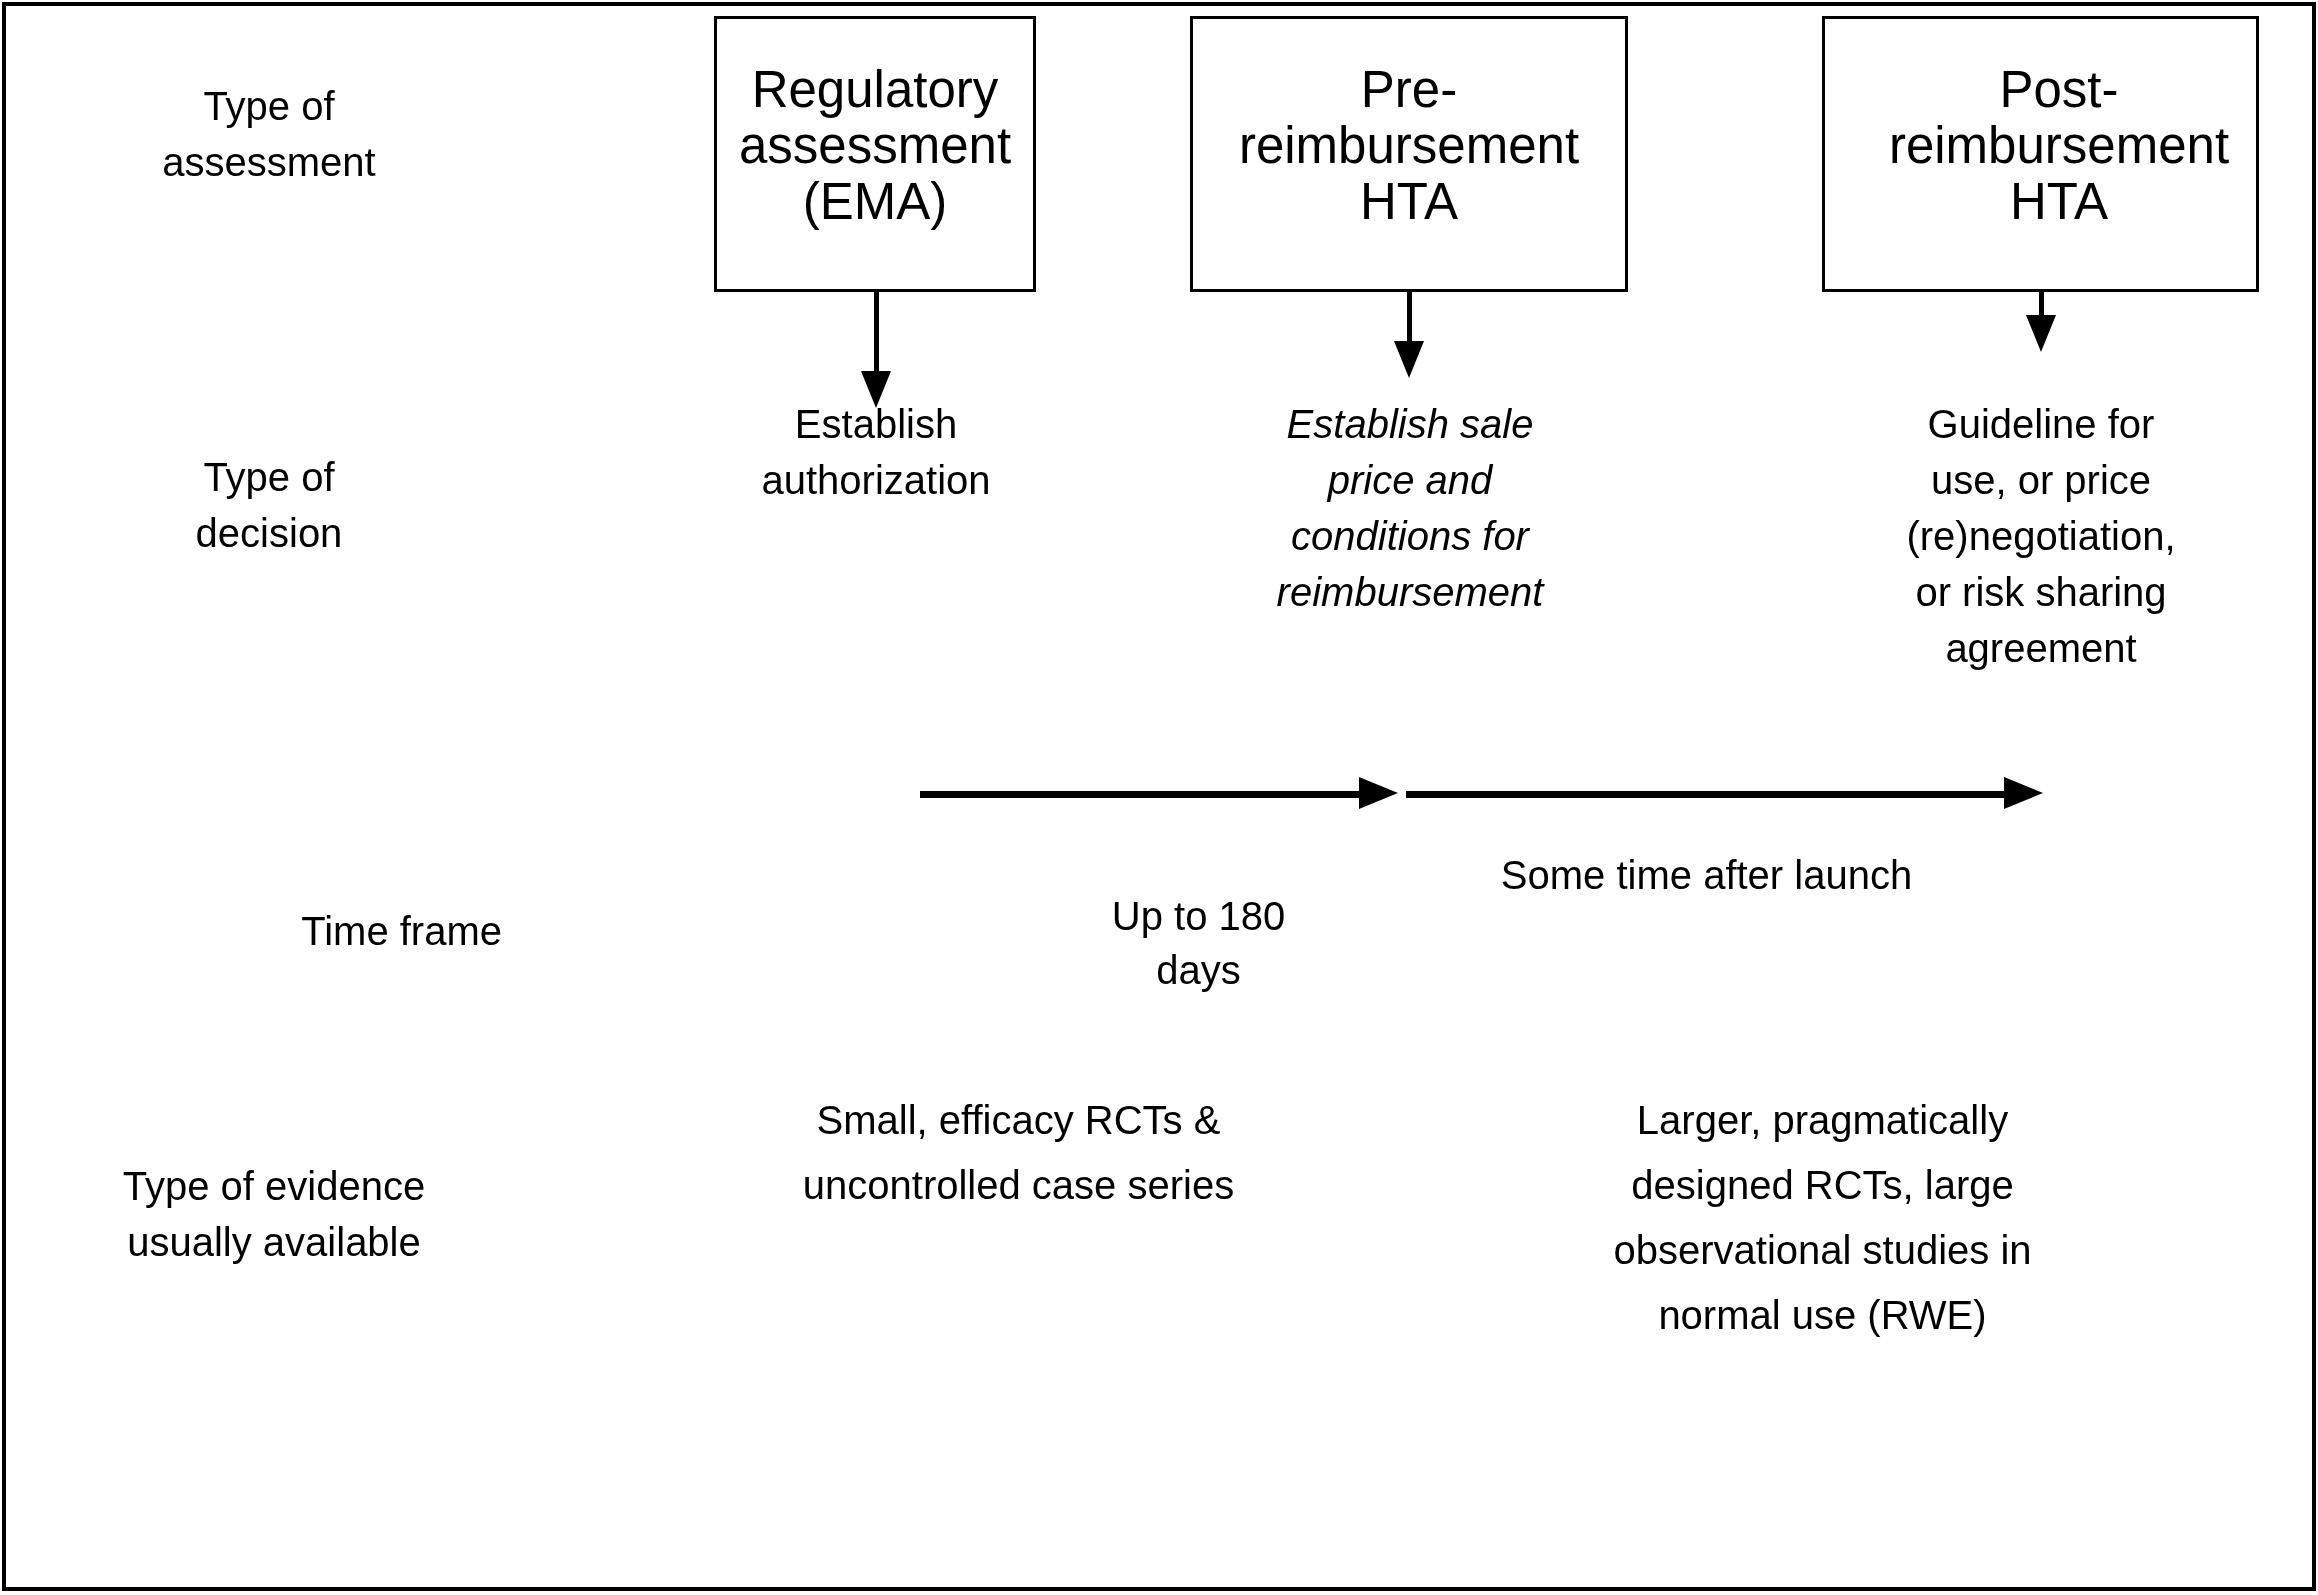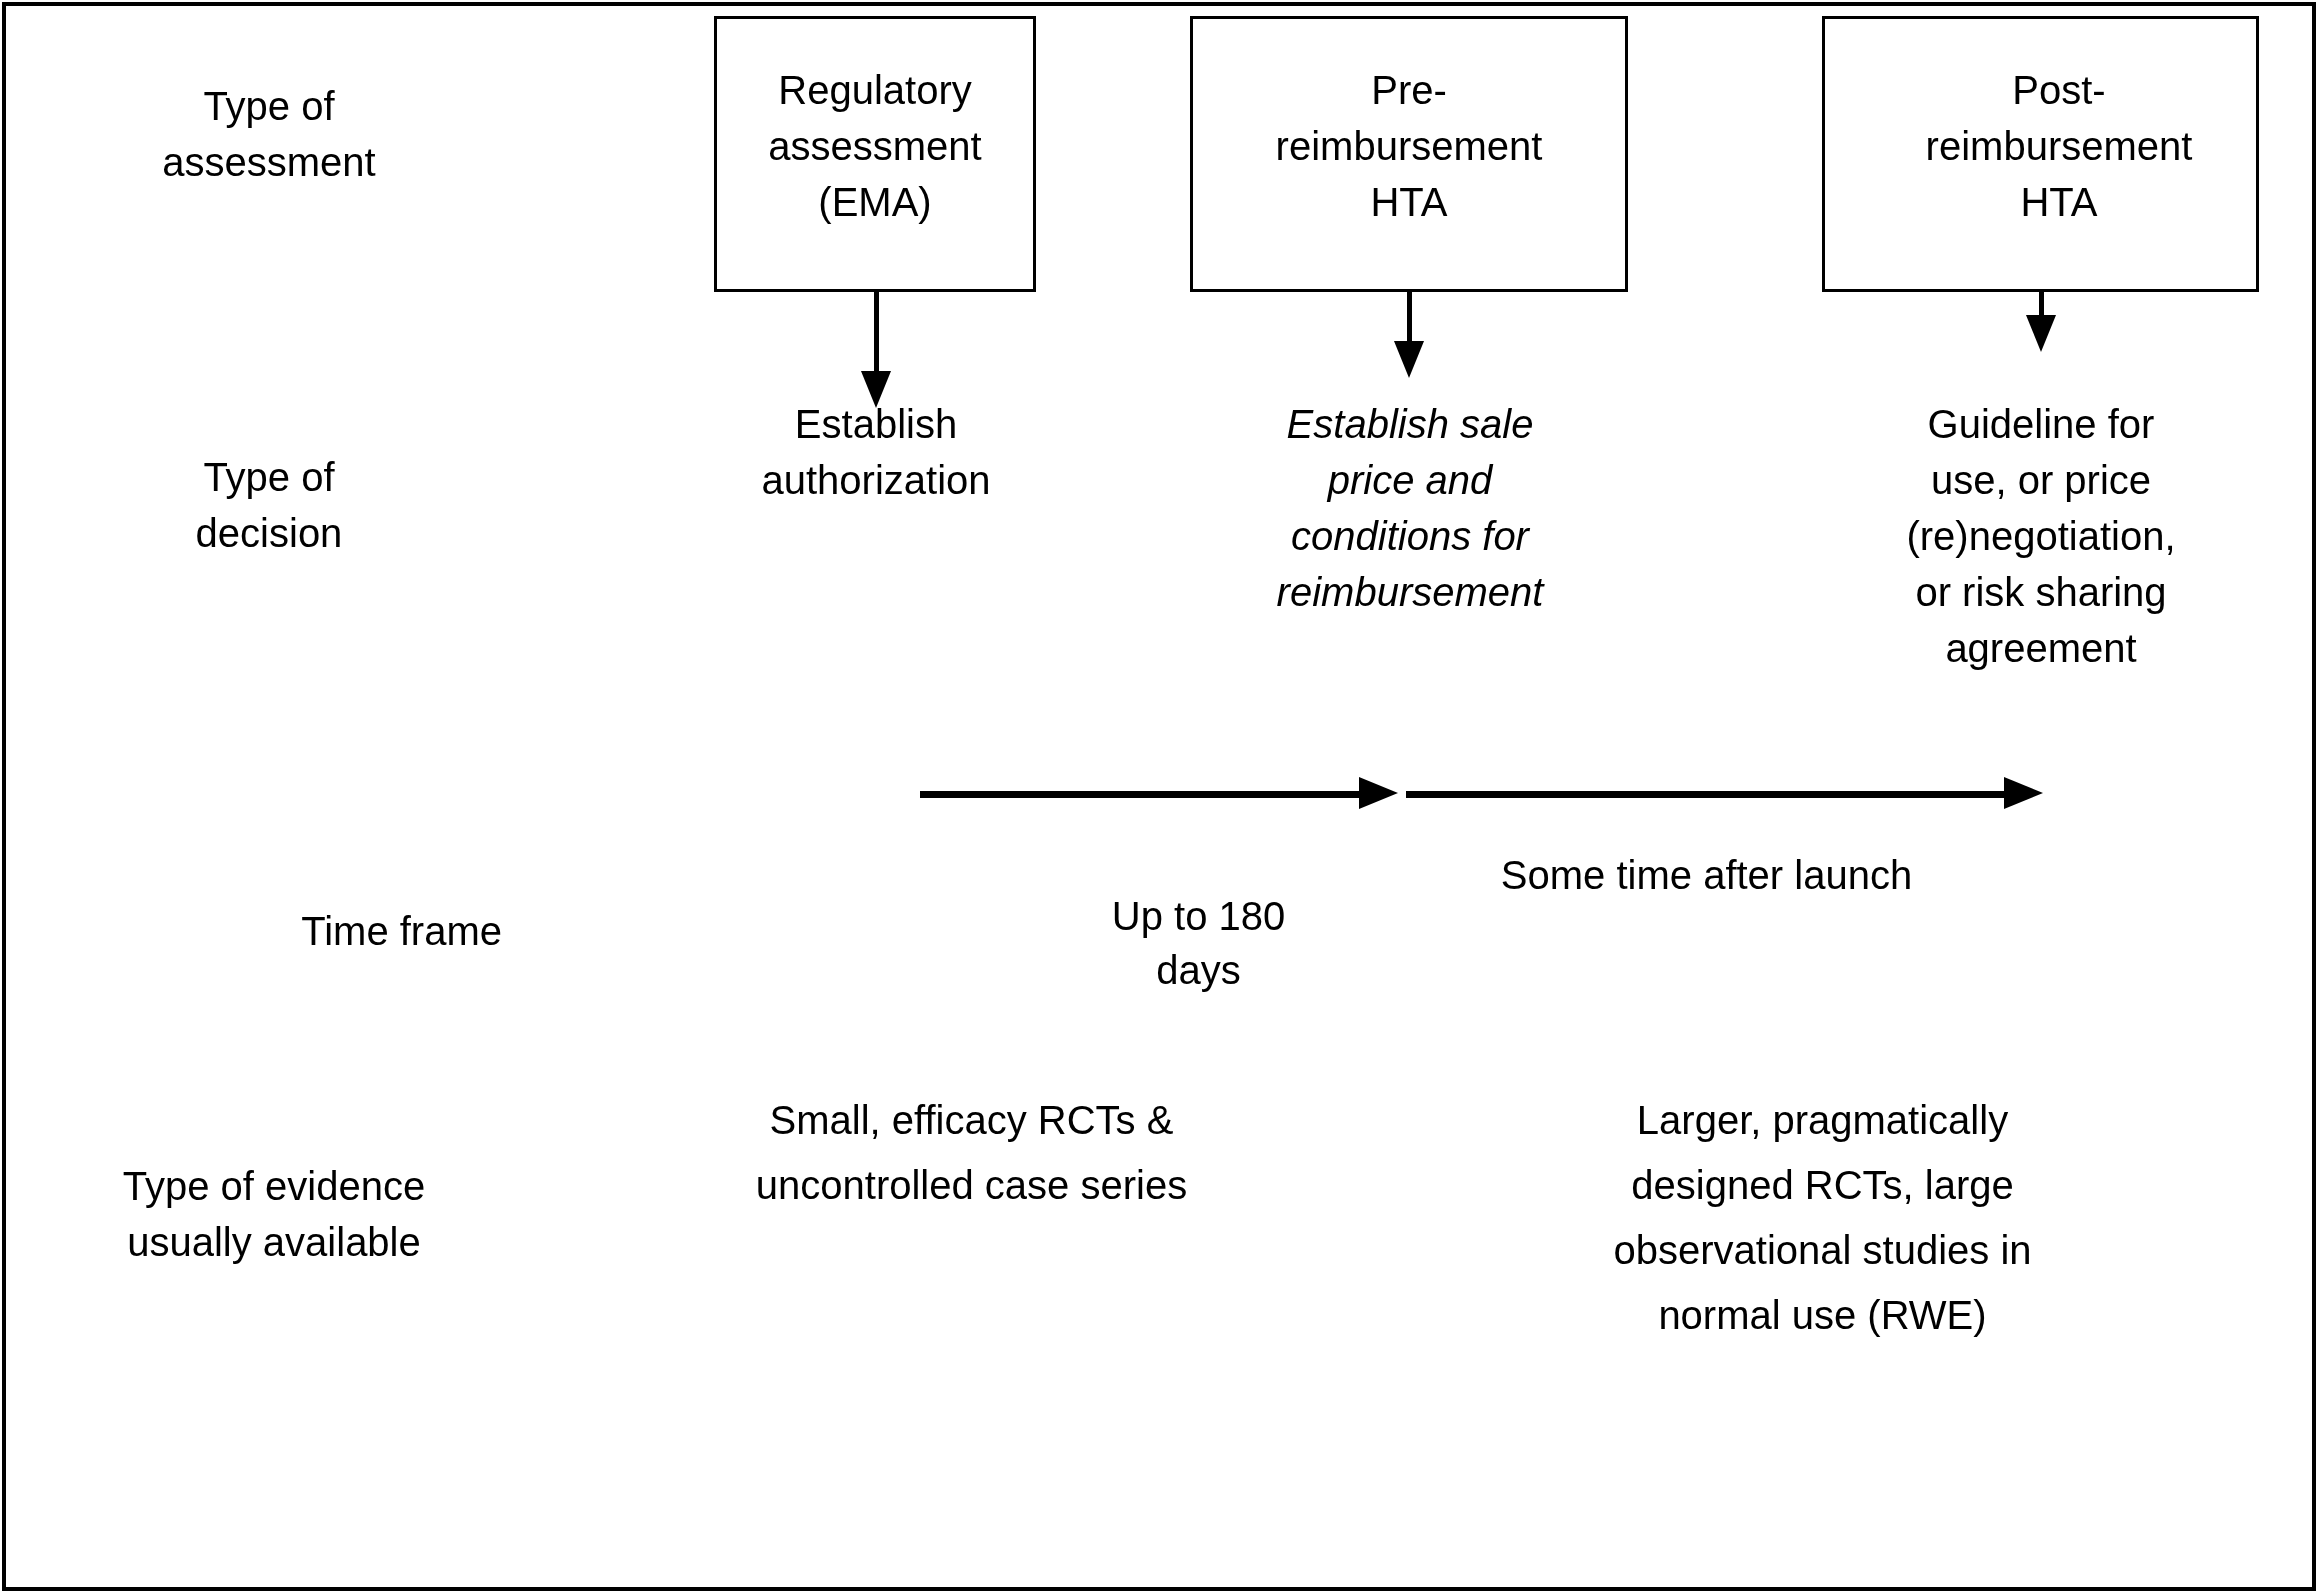--- a/index.html
+++ b/index.html
@@ -15,21 +15,21 @@
   }
   .txt {
     position: absolute; text-align: center;
     font-size: 40px; line-height: 56px; white-space: nowrap;
   }
   .txt div { display: block; }
   .evtxt { line-height: 65px; }
   .box {
     position: absolute; box-sizing: border-box;
     border: 3.7px solid #000000; background: #ffffff;
-    text-align: center; font-size: 40px; line-height: 56px;
+    text-align: center; font-size: 51px; line-height: 56px;
     padding-top: 43px;
   }
   .vstem { position: absolute; width: 4.6px; background: #000000; }
   .vhead {
     position: absolute; width: 0; height: 0;
     border-left: 15px solid transparent;
     border-right: 15px solid transparent;
     border-top: 37px solid #000000;
   }
   .hstem { position: absolute; height: 6.5px; background: #000000; }
@@ -121,21 +121,21 @@
 
 <div class="txt" style="left:38px; top:903px; width:464px;text-align:right;">
   <div>Time frame</div>
 </div>
 
 <div class="txt" style="left:42px; top:1158px; width:464px;">
   <div>Type of evidence</div>
   <div>usually available</div>
 </div>
 
-<div class="txt evtxt" style="left:693px; top:1088px; width:557px;">
+<div class="txt evtxt" style="left:740px; top:1088px; width:557px;">
   <div>Small, efficacy RCTs &amp;</div>
   <div>uncontrolled case series</div>
 </div>
 <div class="txt evtxt" style="left:1521px; top:1088px; width:603px;">
   <div>Larger, pragmatically</div>
   <div>designed RCTs, large</div>
   <div>observational studies in</div>
   <div>normal use (RWE)</div>
 </div>
 

